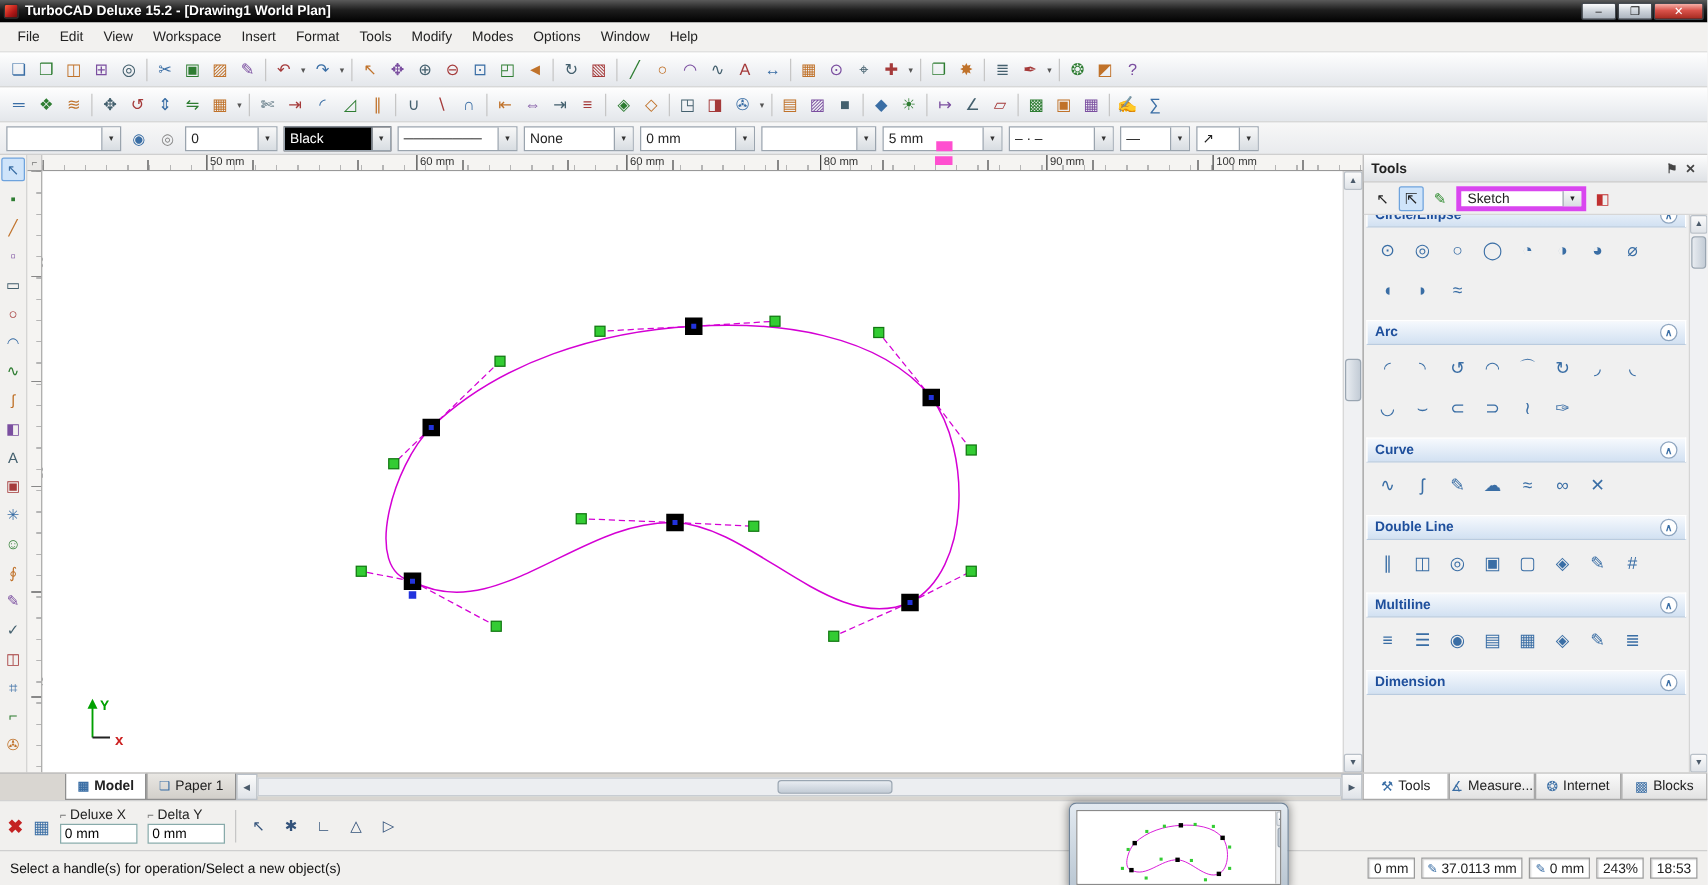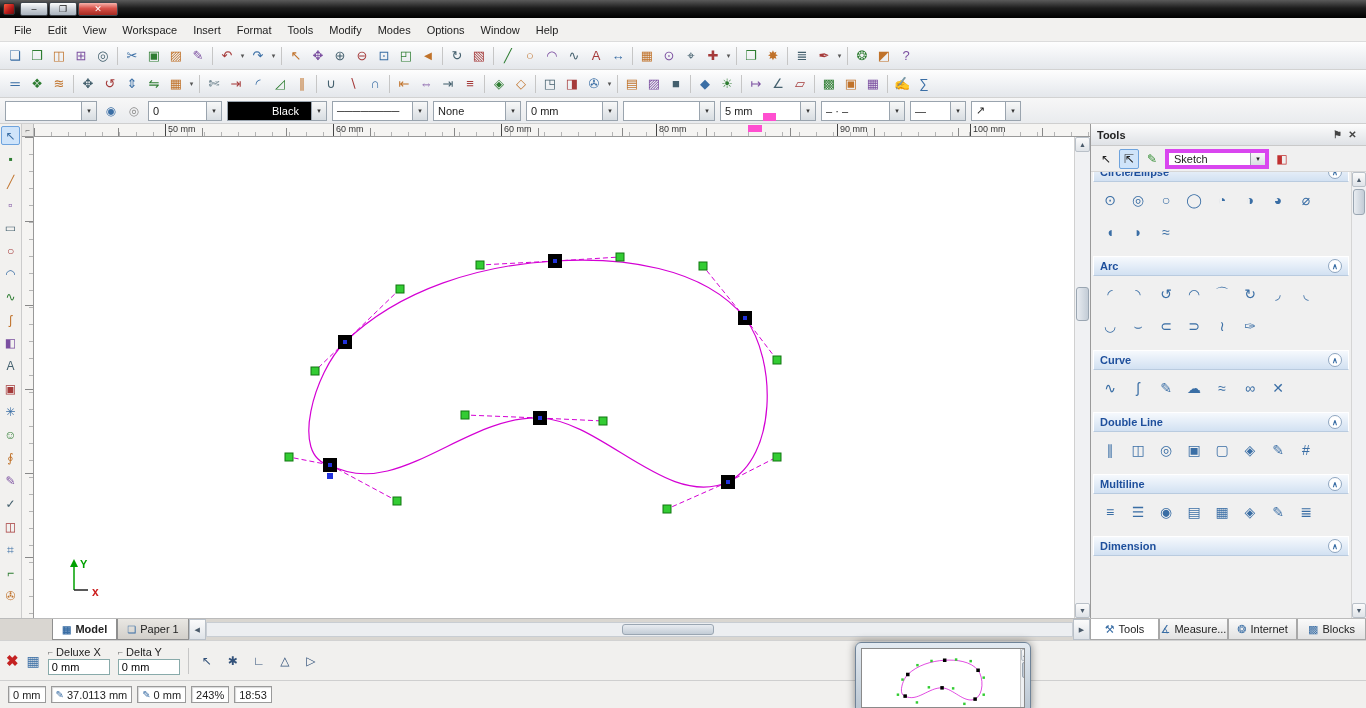--- a/index.html
+++ b/index.html
@@ -122,20 +122,21 @@
   .fw-page{flex:1;position:relative;background:#fff}
   .fw-scroll{width:13px;background:#eef0f2;border-left:1px solid #c8c8c8;display:flex;flex-direction:column;align-items:stretch}
   .fw-scroll .sbtn{height:12px;font-size:6px}
   .fw-thumb{flex:none;height:16px;margin:1px;background:#c3ccd6;border:1px solid #9aa6b2;border-radius:2px}
 </style>
 </head>
 <body>
 
 <div class="titlebar">
   <div class="appicon"></div>
+  <div class="title-text">TurboCAD Deluxe 15.2 - [Drawing1 World Plan]</div>
   <div class="wincontrols">
     <div class="winbtn">–</div>
     <div class="winbtn">❐</div>
     <div class="winbtn close">✕</div>
   </div>
 </div>
 
 <div class="menubar" id="menubar">
     <div class="menu-item">File</div>
     <div class="menu-item">Edit</div>
@@ -259,21 +260,21 @@
     <div class="combo" style="width: 92px;">
       <span class="val"></span>
       <span class="cbtn">▾</span>
     </div>
     <div class="picon" style="color: rgb(58, 110, 165);">◉</div>
     <div class="picon" style="color: rgb(136, 136, 136);">◎</div>
     <div class="combo" style="width: 74px;">
       <span class="val">0</span>
       <span class="cbtn">▾</span>
     </div>
-    <div class="combo colorcombo" style="width: 100px; padding-left: 40px;">
+    <div class="combo colorcombo" style="width: 86px;">
       <span class="val">Black</span>
       <span class="cbtn">▾</span>
     </div>
     <div class="combo" style="width: 96px;">
       <span class="val">────────</span>
       <span class="cbtn">▾</span>
     </div>
     <div class="combo" style="width: 88px;">
       <span class="val">None</span>
       <span class="cbtn">▾</span>
@@ -601,20 +602,21 @@
   <div id="deltaicons" style="display:flex;gap:6px">
       <div class="dbicon">↖</div>
       <div class="dbicon">✱</div>
       <div class="dbicon">∟</div>
       <div class="dbicon">△</div>
       <div class="dbicon">▷</div>
     </div>
 </div>
 
 <div id="statusbar">
+  <div class="statmsg">Select a handle(s) for operation/Select a new object(s)</div>
   <div class="sfield">
       <span>0 mm</span>
     </div>
   <div class="sfield">
     <span class="sficon">✎</span>
     <span>37.0113 mm</span>
   </div>
   <div class="sfield">
     <span class="sficon">✎</span>
     <span>0 mm</span>

